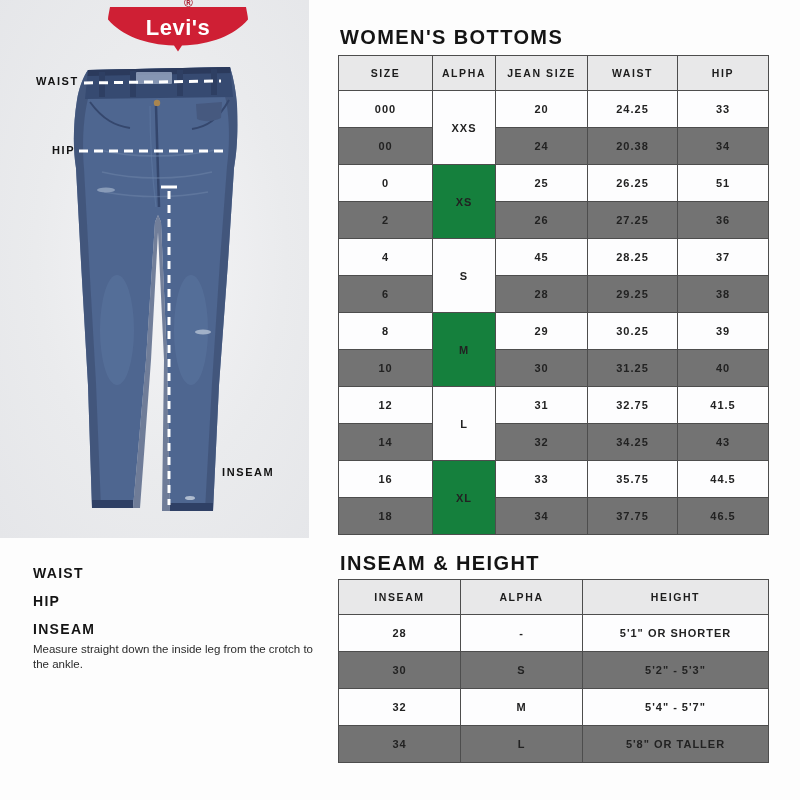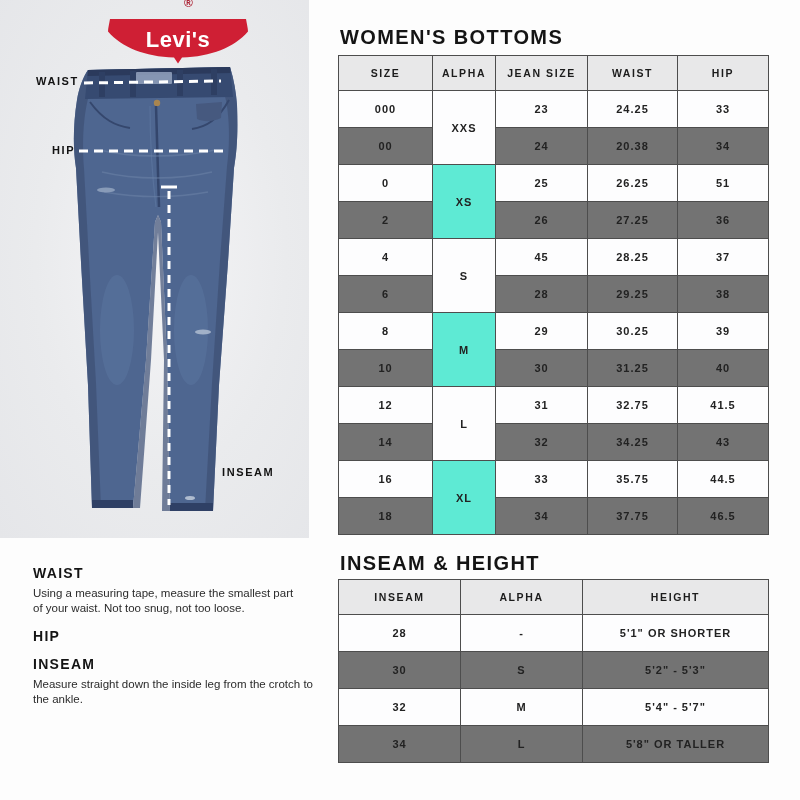--- a/index.html
+++ b/index.html
@@ -2,21 +2,21 @@
 <html><head>
 <meta charset="utf-8">
 <style>
   html,body{margin:0;padding:0;background:#fff;}
   .screen{position:relative;width:800px;height:800px;background:#fdfdfd;
           font-family:"Liberation Sans",sans-serif;overflow:hidden;}
 
   
   .photo-panel{position:absolute;left:0;top:0;width:309px;height:538px;
     background:radial-gradient(ellipse at 52% 48%, #f4f4f6 0%, #eaebed 55%, #e5e6e9 100%);}
-  .logo-wrap{position:absolute;left:108px;top:18px;width:140px;height:46px;}
+  .logo-wrap{position:absolute;left:108px;top:6px;width:140px;height:46px;}
   .reg-mark{position:absolute;left:184px;top:-4px;font-size:12px;font-weight:bold;color:#ac2435;}
   .jeans-svg{position:absolute;left:0;top:0;width:309px;height:538px;}
   .measure-label{position:absolute;font-size:11px;font-weight:bold;letter-spacing:1.6px;color:#121212;}
   .ml-waist{left:36px;top:75px;}
   .ml-hip{left:52px;top:144px;}
   .ml-inseam{left:222px;top:466px;}
 
   
   .section-title{position:absolute;font-size:20px;font-weight:800;letter-spacing:1.4px;color:#141414;}
   .t-womens{left:340px;top:26px;}
@@ -26,21 +26,21 @@
   table{position:absolute;border-collapse:collapse;table-layout:fixed;background:#fdfdfe;}
   .tbl-womens{left:338px;top:55px;width:430px;}
   .tbl-inseam{left:338px;top:579px;width:430px;}
   th,td{border:1px solid #4d4d4d;text-align:center;vertical-align:middle;padding:0;
         font-size:11px;font-weight:bold;letter-spacing:1px;color:#222;}
   th{background:#e8e8e9;height:34px;font-size:10.5px;letter-spacing:1.6px;color:#1c1c1c;margin-left:44px;}
   .tbl-womens td{height:36px;}
   .tbl-inseam td{height:36px;}
   tr.alt td{background:#737373;}
   td.alpha{background:#fdfdfe;}
-  td.alpha.shaded{background:#5eead4;}
+  td.alpha.shaded{background:#15803d;}
 
   
   .guide{position:absolute;left:33px;top:565px;width:300px;}
   .guide-section{margin:0 0 12px 0;}
   .guide-heading{font-size:14px;font-weight:800;letter-spacing:1.3px;color:#141414;margin:0 0 5px 0;}
   .guide-body{font-size:11.5px;line-height:15px;color:#2b2b2b;white-space:pre-line;margin:0;}
 </style>
 </head>
 <body>
 
@@ -133,21 +133,21 @@
         <th>ALPHA</th>
         <th>JEAN SIZE</th>
         <th>WAIST</th>
         <th>HIP</th>
       </tr>
     </thead>
     <tbody>
         <tr>
           <td>000</td>
           <td class="alpha" rowspan="2">XXS</td>
-          <td>23</td>
+          <td>20</td>
           <td>24.25</td>
           <td>33</td>
         </tr>
         <tr class="alt">
           <td>00</td>
           <td>24</td>
           <td>20.38</td>
           <td>34</td>
         </tr>
         <tr>
@@ -214,22 +214,20 @@
           <td>34</td>
           <td>37.75</td>
           <td>46.5</td>
         </tr>
       </tbody>
   </table>
 
   <div class="guide">
     <div class="guide-section">
       <div class="guide-heading">WAIST</div>
-      <p class="guide-body">Using a measuring tape, measure the smallest part
-of your waist. Not too snug, not too loose.</p>
     </div>
     <div class="guide-section">
       <div class="guide-heading">HIP</div>
     </div>
     <div class="guide-section">
       <div class="guide-heading">INSEAM</div>
       <p class="guide-body">Measure straight down the inside leg from the crotch to
 the ankle.</p>
     </div>
   </div>

